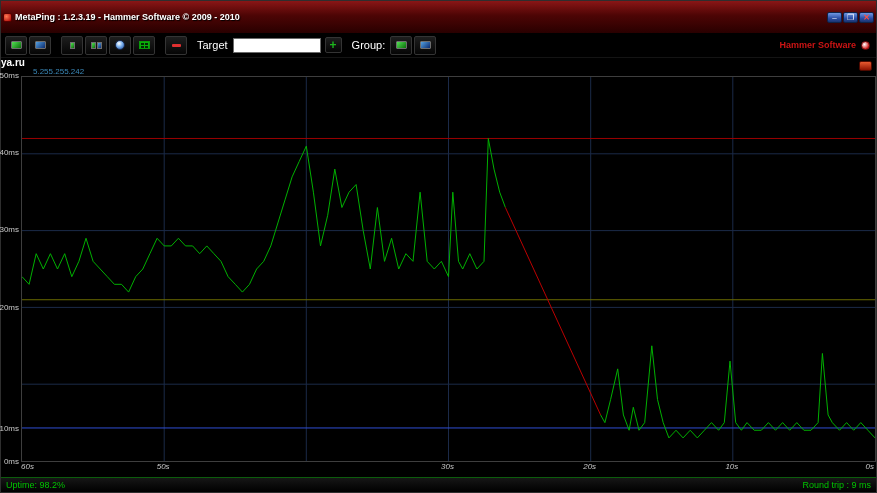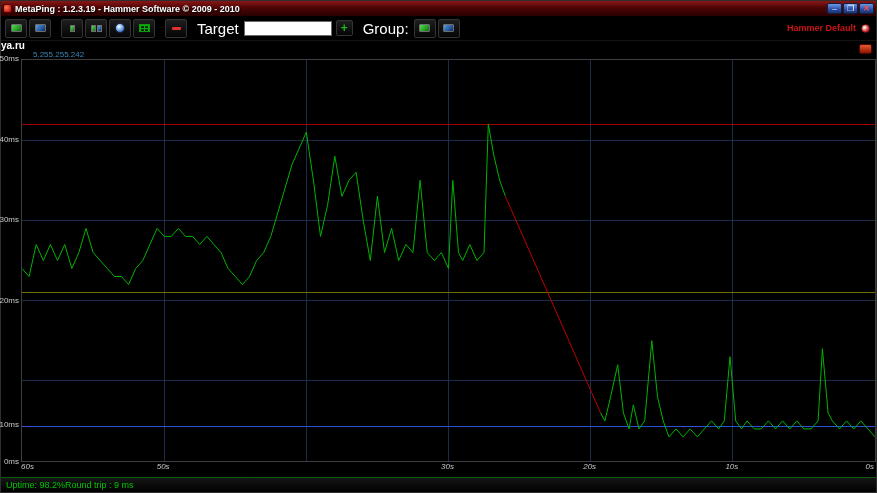--- a/index.html
+++ b/index.html
@@ -4,21 +4,21 @@
 <style>
   * { box-sizing: border-box; margin: 0; padding: 0; }
   html, body { width: 877px; height: 493px; overflow: hidden; background: #000; }
   body { font-family: "Liberation Sans", sans-serif; }
 
   .window { width: 877px; height: 493px; display: flex; flex-direction: column;
             background: #000; border: 1px solid #2e2e2e; }
 
   
   .titlebar { height: 15px; flex: 0 0 15px; display: flex; align-items: center; gap: 3px;
-              padding: 7px 2px; background: linear-gradient(180deg, #8a1616 0%, #4d0505 45%, #290000 100%); }
+              padding: 16px 2px; background: linear-gradient(180deg, #8a1616 0%, #4d0505 45%, #290000 100%); }
   .app-icon { width: 9px; height: 9px; border-radius: 2px;
               background: radial-gradient(circle at 35% 35%, #ff7a55, #a80000); border: 1px solid #5a0000; }
   .title-text { color: #fff; font-size: 9px; font-weight: bold; text-shadow: 1px 1px 1px #000; white-space: nowrap; }
   .win-btns { margin-left: auto; display: flex; gap: 1px; }
   .win-btn { width: 15px; height: 11px; border-radius: 2px; border: 1px solid #0e2248;
              background: linear-gradient(180deg, #6f97e2 0%, #2b4da5 60%, #1b346f 100%);
              color: #fff; font-size: 8px; line-height: 9px; text-align: center; cursor: default; }
   .win-btn.close { color: #ff5040; font-weight: bold; }
 
   
@@ -34,21 +34,21 @@
   .ic-dual .m { width: 5px; height: 7px; border: 1px solid #6e6e6e; }
   .ic-dual .m.g { background: linear-gradient(135deg, #54e054, #0a6e0a); }
   .ic-dual .m.b { background: linear-gradient(135deg, #54a0e0, #0a2a6e); }
   .ic-clock { width: 10px; height: 10px; border-radius: 50%; border: 1px solid #1a2a50;
               background: radial-gradient(circle at 38% 32%, #ffffff 0%, #7ab0ee 45%, #16408e 100%); }
   .ic-grid { width: 11px; height: 8px; border: 1px solid #0a9a0a; background-color: #032a03;
              background-image: linear-gradient(#0ab00a 1px, transparent 1px),
                                linear-gradient(90deg, #0ab00a 1px, transparent 1px);
              background-size: 4px 3px; }
   .ic-minus { width: 9px; height: 3px; background: #e03030; border-radius: 1px; }
-  .tb-label { color: #fff; font-size: 15px; margin: 0 3px 0 8px; white-space: nowrap; }
+  .tb-label { color: #fff; font-size: 11px; margin: 0 3px 0 8px; white-space: nowrap; }
   .target-input { width: 88px; height: 15px; font-size: 9px; padding: 0 2px;
                   background: #fff; color: #000; border: 1px solid #6a6a6a; font-family: inherit; }
   .tb.addbtn { width: 17px; height: 16px; margin-left: 2px; }
   .plus { color: #1db51d; font-weight: bold; font-size: 12px; line-height: 10px; }
   .select-wrap { position: relative; margin-left: 2px; }
   .group-select { appearance: none; -webkit-appearance: none; width: 112px; height: 17px;
                   background: #141414; color: #d8d8d8; border: 1px solid #3a3a3a;
                   font-size: 9px; padding: 0 14px 0 3px; font-family: inherit; border-radius: 0; }
   .sel-arrow { position: absolute; right: 3px; top: 3px; color: #9a9a9a; font-size: 8px; pointer-events: none; }
   .spacer { flex: 1 1 auto; }
@@ -70,21 +70,21 @@
   .ylabels div { position: absolute; right: 2px; font-size: 8px; line-height: 8px; color: #c8c8c8; white-space: nowrap; }
   .svg-wrap { flex: 1 1 auto; border: 1px solid #3e3e3e; min-width: 0; }
   .svg-wrap svg { width: 100%; height: 100%; display: block; background: #000; }
 
   .xlabels { height: 11px; flex: 0 0 11px; position: relative; margin-left: 20px; margin-right: 2px; }
   .xlabels div { position: absolute; top: 1px; font-size: 8px; line-height: 8px; color: #c8c8c8; font-style: italic; }
 
   .bottom-gap { height: 4px; flex: 0 0 4px; background: #000; }
 
   
-  .statusbar { height: 15px; flex: 0 0 15px; display: flex; align-items: center; 
+  .statusbar { height: 15px; flex: 0 0 15px; display: flex; align-items: center; justify-content: space-between;
                padding: 0 5px; color: #00c400; font-size: 9px;
                background: linear-gradient(180deg, #161616, #000); border-top: 1px solid #0c5c0c; }
 </style>
 </head>
 <body>
 
 <div class="window">
 
   <div class="titlebar">
     <span class="app-icon"></span>
@@ -134,21 +134,21 @@
 
     <label class="tb-label">Group:</label>
     <button class="tb">
       <span class="ic-mon mon-green"></span>
     </button>
     <button class="tb">
       <span class="ic-mon mon-blue"></span>
     </button>
 
     <span class="spacer"></span>
-    <span class="brand">Hammer Default</span>
+    <span class="brand">Hammer Software</span>
     <span class="brand-badge"></span>
   </div>
 
   <div class="chart-header">
     <div class="host-name">ya.ru</div>
     <div class="host-ip">5.255.255.242</div>
     <span class="host-remove"></span>
   </div>
 
   <div class="plot-row">

